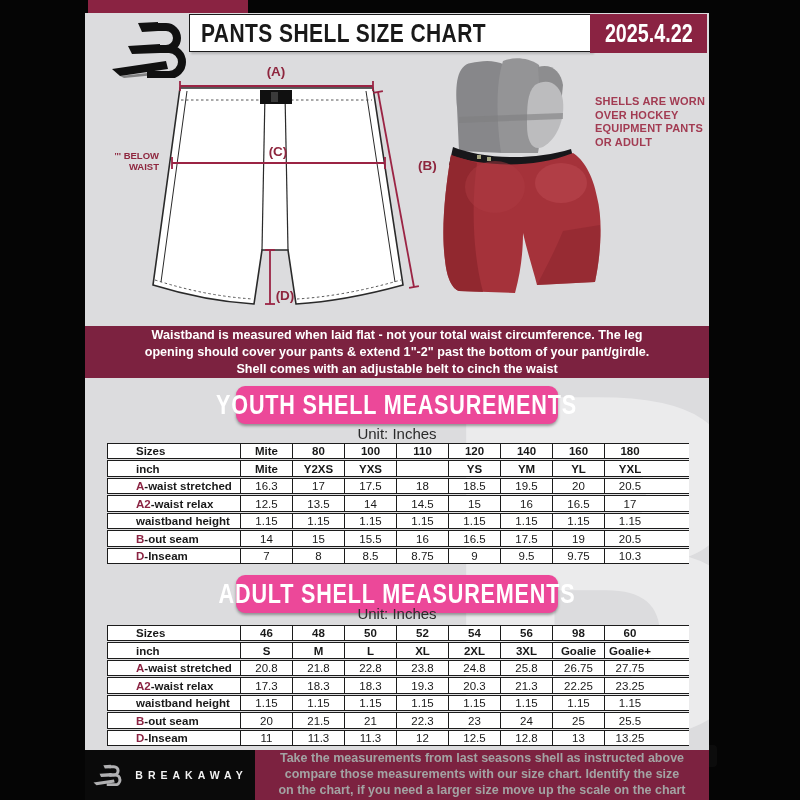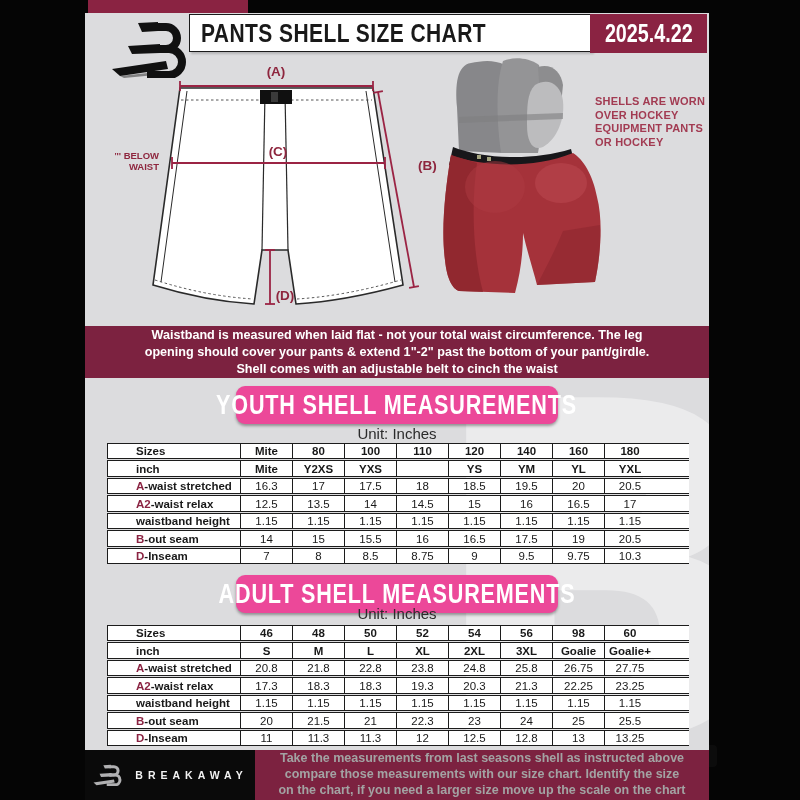--- a/index.html
+++ b/index.html
@@ -141,21 +141,21 @@
       <path d="M8,100 C2,135 -2,175 2,205 C4,225 10,234 16,236 L40,237 C30,200 28,150 34,108 Z" fill="#8c262d" opacity=".8"></path>
       <path d="M94,230 L152,227 C156,208 158,190 157,170 L120,176 C112,196 102,214 94,230 Z" fill="#8e272e" opacity=".6"></path>
       <ellipse cx="118" cy="128" rx="26" ry="20" fill="#b9464e" opacity=".6"></ellipse>
       <ellipse cx="52" cy="132" rx="30" ry="26" fill="#ad3a42" opacity=".5"></ellipse>
     </svg>
 
     <div class="caption layer" style="color:#a23b52;">
         <div>SHELLS ARE WORN</div>
         <div>OVER HOCKEY</div>
         <div>EQUIPMENT PANTS</div>
-        <div>OR HOCKEY</div>
+        <div>OR ADULT</div>
       </div>
 
     <div class="banner layer" style="background:#7c2240;">
         <div>Waistband is measured when laid flat - not your total waist circumference. The leg</div>
         <div>opening should cover your pants &amp; extend 1"-2" past the bottom of your pant/girdle.</div>
         <div>Shell comes with an adjustable belt to cinch the waist</div>
       </div>
 
     <div class="sec-head layer" style="top:373px;">
       <span class="cond">YOUTH SHELL MEASUREMENTS</span>

